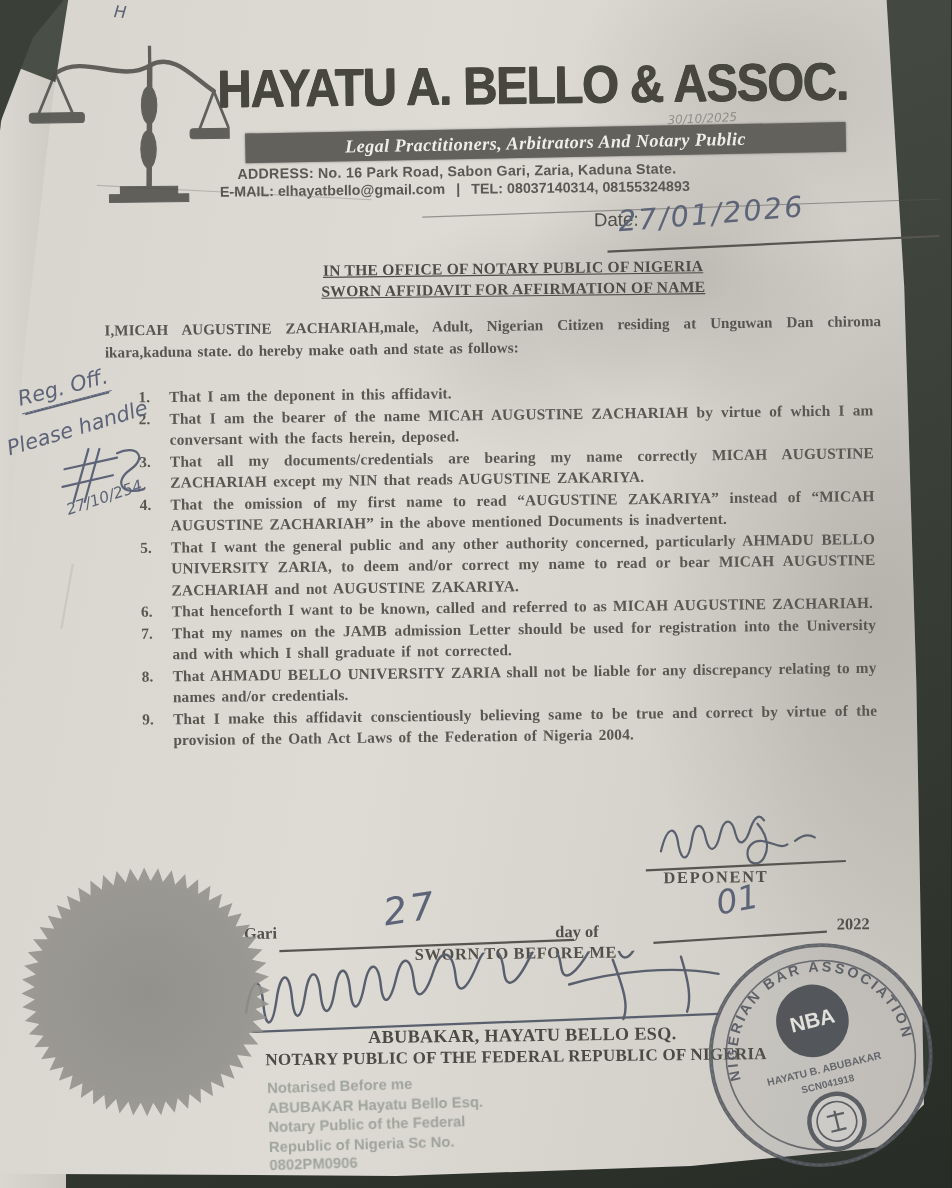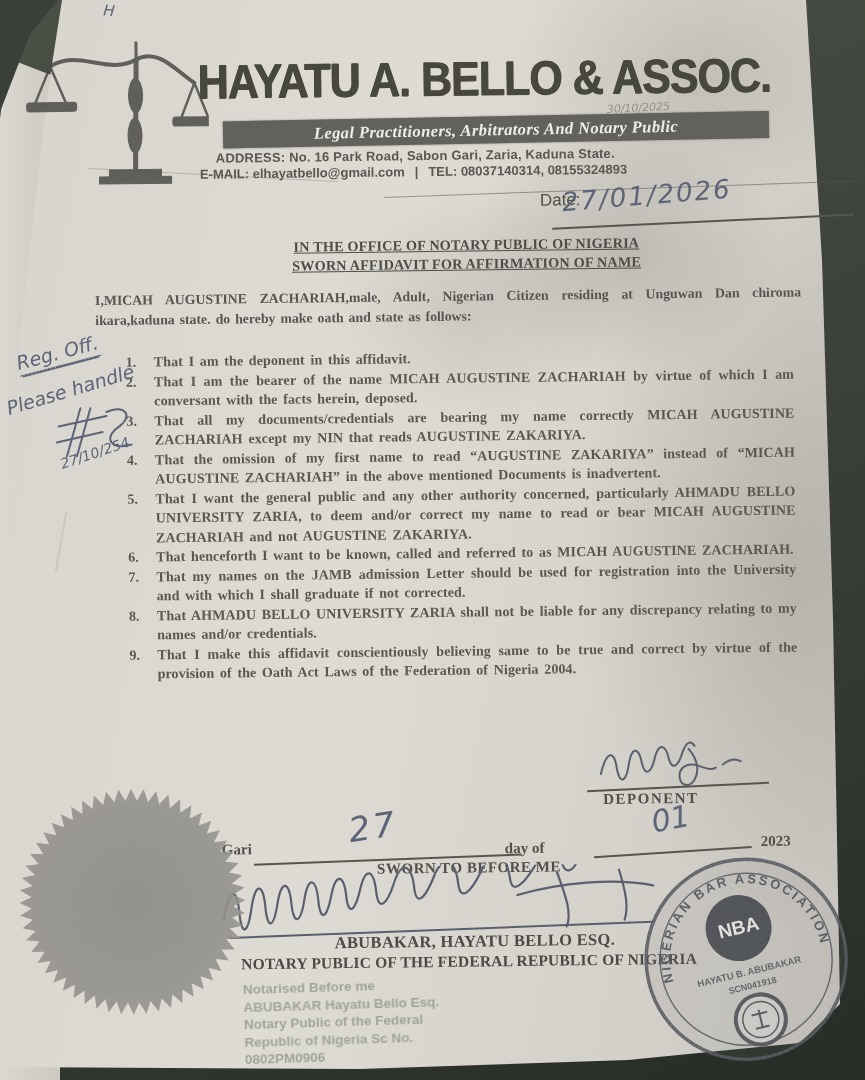--- a/index.html
+++ b/index.html
@@ -207,21 +207,21 @@
     </svg>
     <div id="deponent-line" class="abs"></div>
     <div id="deponent-label" class="abs">DEPONENT</div>
 
     <div id="jurat-this" class="abs jurat-text">Gari</div>
     <div id="jurat-line1" class="abs"></div>
     <div id="jurat-day" class="abs hand">27</div>
     <div id="jurat-dayof" class="abs jurat-text">day of</div>
     <div id="jurat-line2" class="abs"></div>
     <div id="jurat-month" class="abs hand">01</div>
-    <div id="jurat-year" class="abs jurat-text">2023</div>
+    <div id="jurat-year" class="abs jurat-text">2022</div>
     <div id="sworn-label" class="abs">SWORN TO BEFORE ME</div>
 
     <svg id="notary-sig" class="abs" width="445" height="72" viewBox="0 0 445 72">
       <g stroke="#5a5f6e" fill="none" stroke-width="2.2" stroke-linecap="round">
         <path d="M6 52 c 6 -34 14 -34 16 -6 c 2 22 8 20 12 -6 c 4 -26 12 -26 14 0 c 2 22 8 20 12 -4 c 4 -24 12 -24 14 0 c 2 22 9 20 13 -4 c 4 -24 12 -22 14 2 c 2 20 8 18 13 -6 c 5 -24 13 -20 15 2 c 2 18 8 16 14 -8 c 6 -24 14 -18 16 4 c 2 18 10 14 18 -10 c 8 -24 18 -16 20 6 c 2 18 10 12 20 -12 c 10 -24 22 -14 24 8 c 2 18 12 10 24 -14 c 12 -24 26 -10 28 10 c 2 16 14 6 28 -18 c 10 -16 20 -12 24 2 c 3 12 10 10 16 -2"></path>
         <path d="M340 8 c 10 28 14 42 9 54"></path>
         <path d="M402 6 c 7 24 9 38 5 50"></path>
         <path d="M300 30 c 44 -12 96 -16 136 -8"></path>
       </g>
     </svg>

